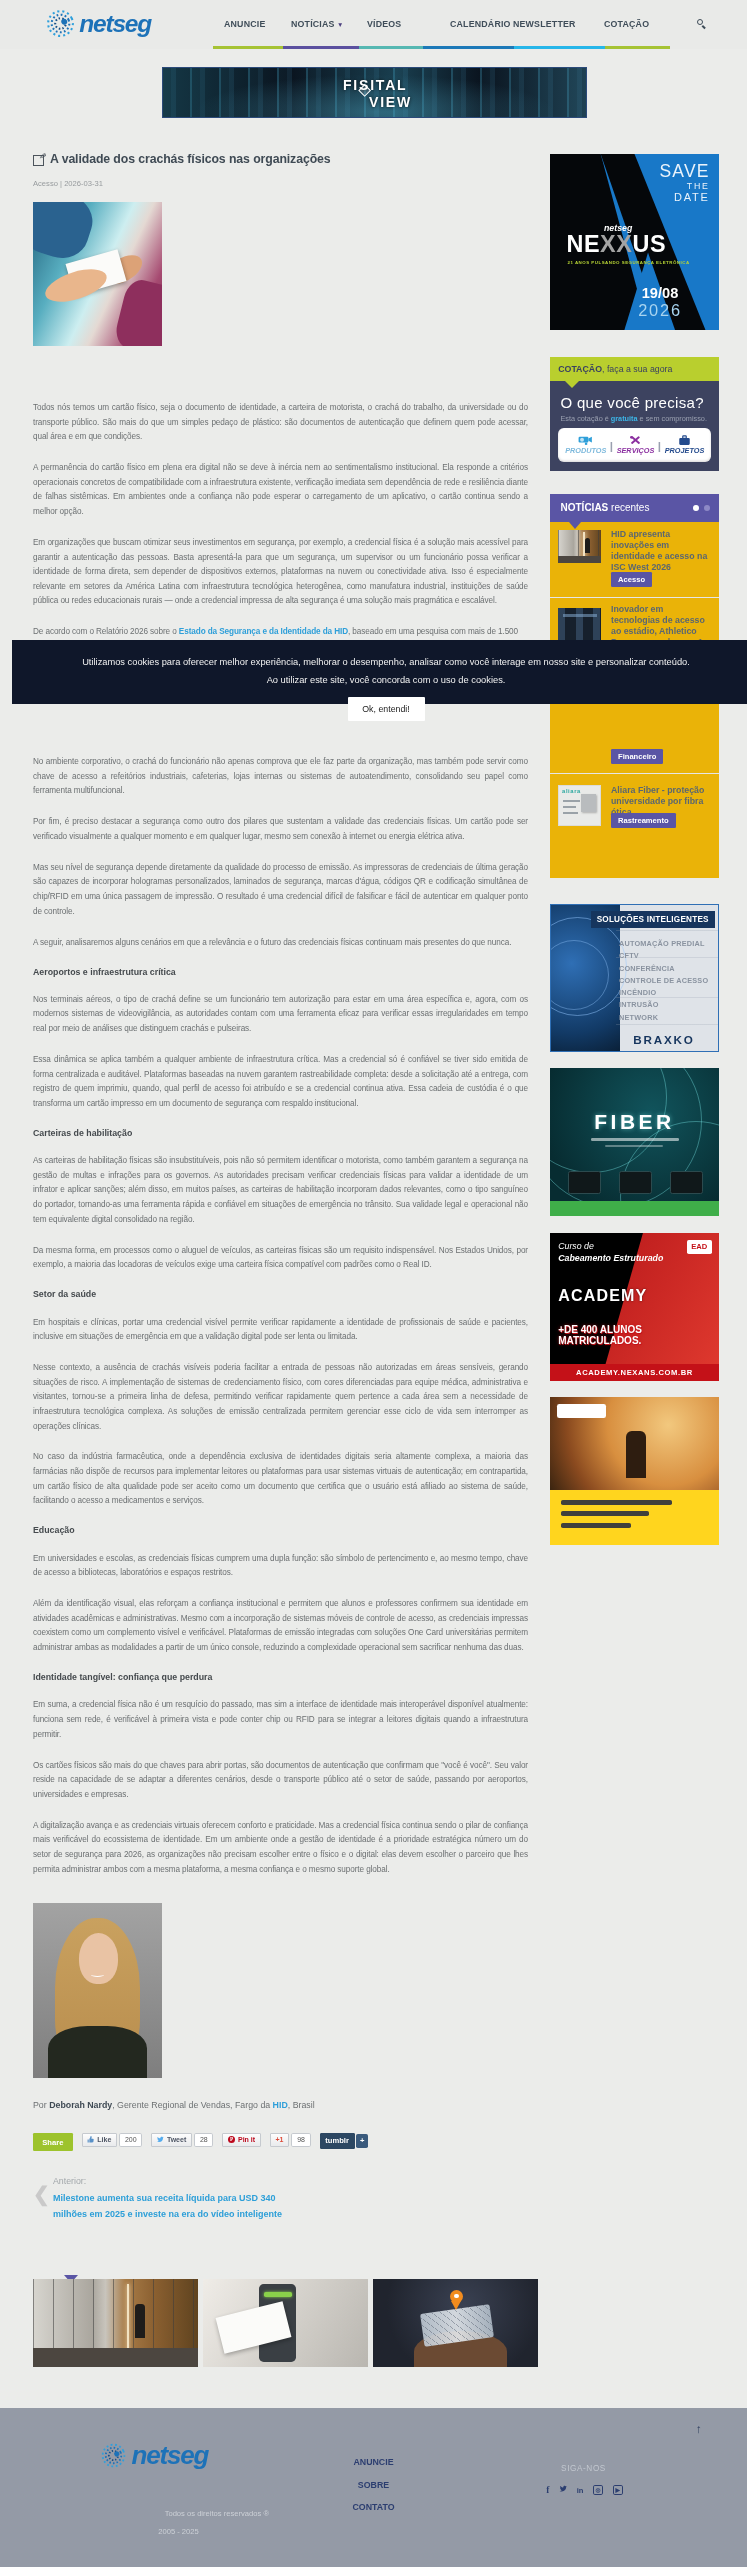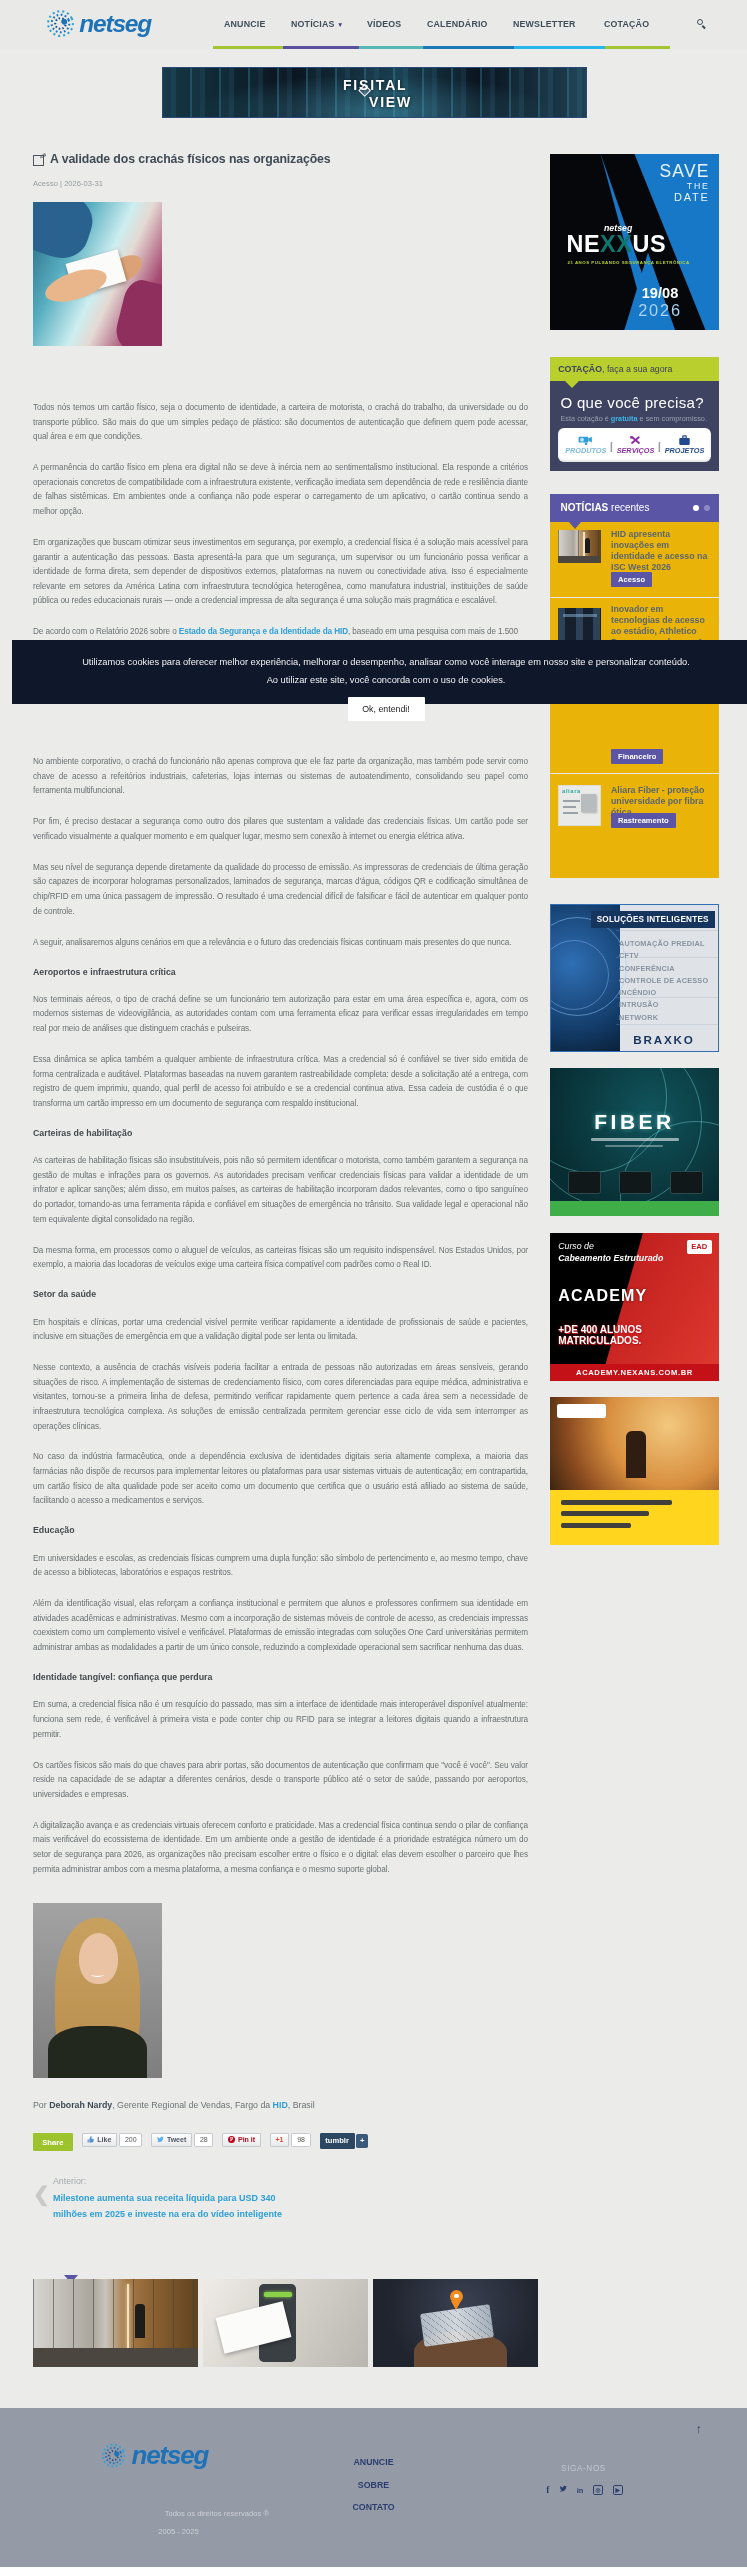--- a/index.html
+++ b/index.html
@@ -110,21 +110,21 @@
   .side{position:absolute;left:550px;width:169px}
   #nexxus{top:154px;height:176px;background:#05070a;overflow:hidden;cursor:pointer}
   #nexxus .blue{position:absolute;inset:0;background:#1878c8;clip-path:polygon(30% 0,100% 0,100% 100%,58% 100%)}
   #nexxus .blackband{position:absolute;inset:0;background:#05070a;clip-path:polygon(30% 0,50% 0,92% 100%,66% 100%)}
   #nexxus .tri{position:absolute;inset:0;background:#1878c8;clip-path:polygon(44% 100%,58% 56%,74% 100%)}
   #nexxus .save{position:absolute;right:9.3px;top:7px;font-size:17.5px;color:#eaf3fb;letter-spacing:1.2px}
   #nexxus .the{position:absolute;right:9.3px;top:27px;font-size:8.8px;color:#eaf3fb;letter-spacing:1.8px}
   #nexxus .date{position:absolute;right:9.3px;top:37px;font-size:11px;color:#eaf3fb;letter-spacing:1.8px}
   #nexxus .brand{position:absolute;left:54px;top:69px;font-size:8.8px;font-style:italic;font-weight:bold;color:#fff}
   #nexxus .big{position:absolute;left:16.4px;top:77px;font-size:23.4px;font-weight:bold;color:#fff;letter-spacing:0.6px}
-  #nexxus .big .xx{color:#0f766e}
+  #nexxus .big .xx{color:#a3a3a3}
   #nexxus .tag{position:absolute;left:17.5px;top:106px;font-size:4.4px;font-weight:bold;color:#b8d435;letter-spacing:0.5px}
   #nexxus .day{position:absolute;left:75px;top:131px;width:70px;text-align:center;font-size:14.6px;font-weight:bold;color:#fff}
   #nexxus .year{position:absolute;left:75px;top:147px;width:70px;text-align:center;font-size:16.4px;color:#a8d4f0;letter-spacing:1.8px}
 
   #cot-bar{top:357px;height:24.5px;background:#b9cf2e;color:#3b4260;font-size:8.8px;padding:7px 8.2px;cursor:pointer}
   #cot-panel{top:381px;height:90px;background:#3d4360}
   #cot-panel .pointer{position:absolute;left:15px;top:0;width:0;height:0;border-left:7px solid transparent;border-right:7px solid transparent;border-top:7.6px solid #b9cf2e}
   #cot-panel h2{position:absolute;left:10.5px;top:13px;font-size:15px;font-weight:normal;color:#fff;letter-spacing:0.3px}
   #cot-panel .sub{position:absolute;left:10.5px;top:33px;font-size:7.3px;color:#9aa0b0}
   #cot-panel .sub .free{color:#3db5e6;font-weight:bold}
@@ -211,21 +211,21 @@
           <circle cx="28" cy="28" r="15" stroke="#1d72b8" stroke-width="3.5" stroke-dasharray="3 4"></circle>
           <circle cx="28" cy="28" r="21" stroke="#2fa0dc" stroke-width="3.5" stroke-dasharray="3.5 5"></circle>
           <circle cx="35" cy="28" r="5" fill="#1d72b8"></circle>
         </g>
       </svg>
       <span class="wordmark">netseg</span>
     </div>
     <span class="nav-item" style="left:224px">ANUNCIE</span>
     <span class="nav-item" style="left:291px"><span>NOTÍCIAS</span><span class="caret">▼</span></span>
     <span class="nav-item" style="left:367px">VÍDEOS</span>
-    <span class="nav-item" style="left:427px">CALENDÁRIO</span>
+    <span class="nav-item" style="left:450px">CALENDÁRIO</span>
     <span class="nav-item" style="left:513px">NEWSLETTER</span>
     <span class="nav-item" style="left:604px">COTAÇÃO</span>
     <span id="search-btn">
         <i class="lens"></i>
         <i class="handle"></i>
       </span>
     <div id="stripe">
       <i style="width:70px;background:#a6c334"></i>
         <i style="width:76px;background:#5b509f"></i>
         <i style="width:64px;background:#56b8b2"></i>

